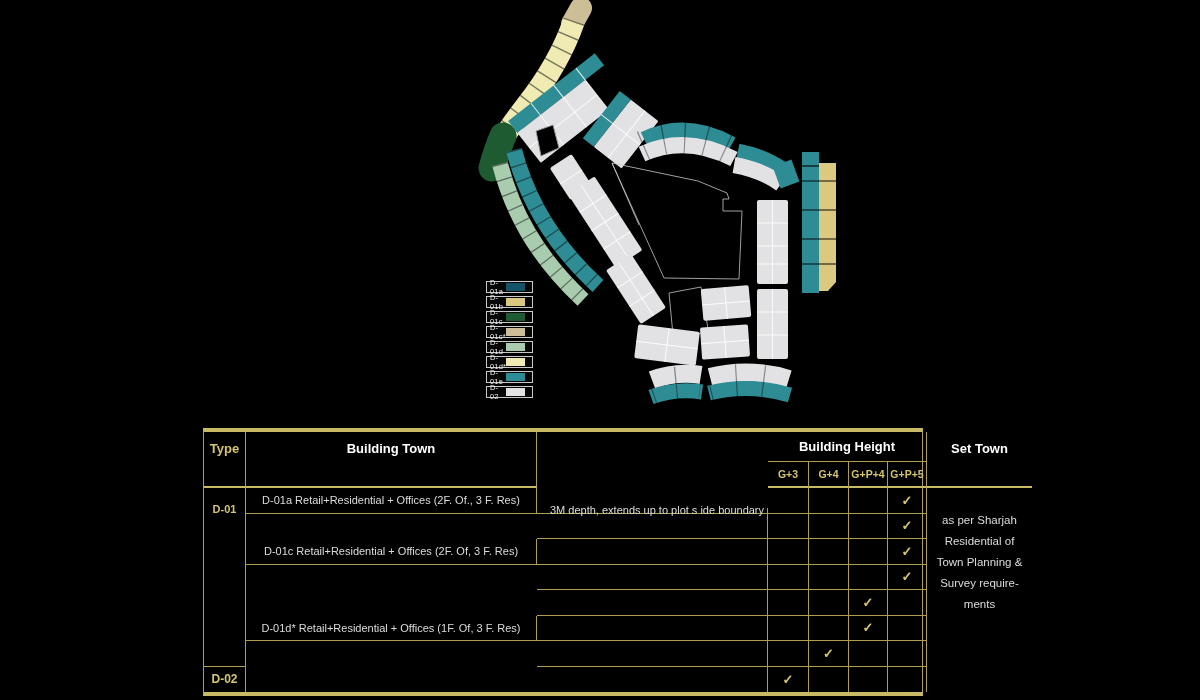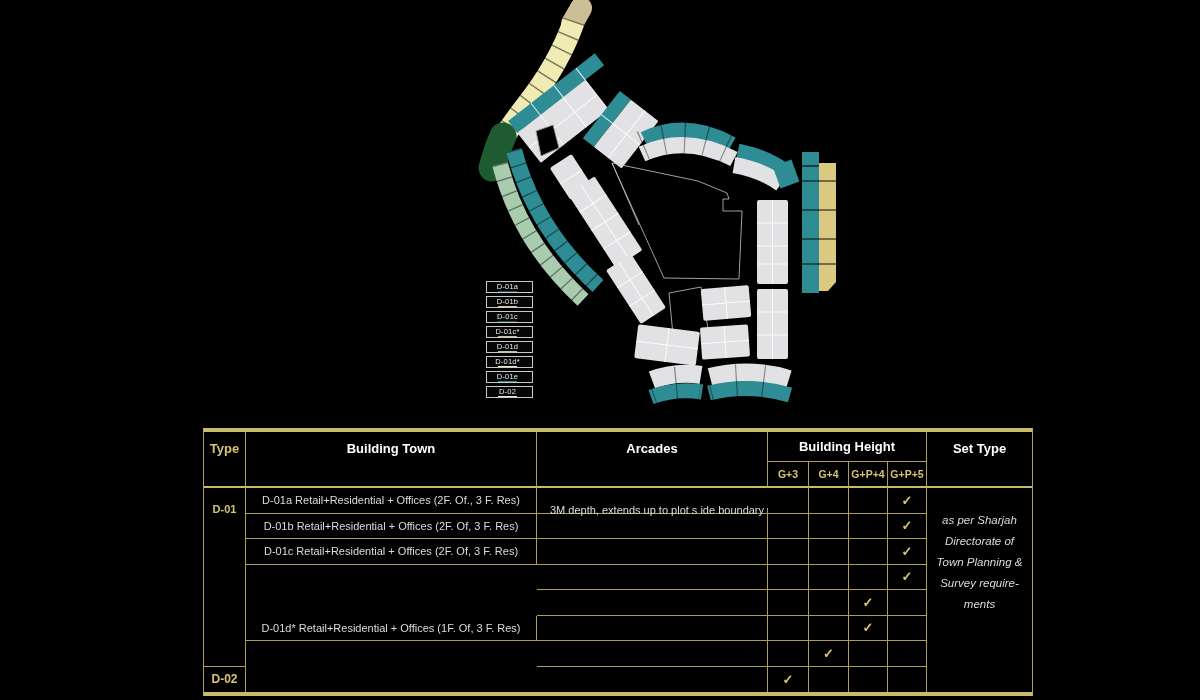--- a/index.html
+++ b/index.html
@@ -3,25 +3,25 @@
 <meta charset="utf-8">
 <style>
   html,body{margin:0;padding:0;background:#000;}
   .stage{position:relative;width:1200px;height:700px;background:#000;overflow:hidden;
          font-family:"Liberation Sans",sans-serif;}
   
   .siteplan{position:absolute;left:440px;top:0;width:420px;height:420px;}
   
   .legend{position:absolute;left:486px;top:281px;z-index:5;}
   .legend-item{display:flex;align-items:center;width:47px;height:12px;margin-bottom:3px;
-               border:1px solid #c9c9c9;background:#060606;padding:0 7px 0 3px;box-sizing:border-box;flex-direction:column;}
+               border:1px solid #c9c9c9;background:#060606;padding:0 7px 0 3px;box-sizing:border-box;}
   .legend-label{flex:1;font-size:7.5px;color:#ececec;letter-spacing:.2px;}
   .legend-swatch{width:19px;height:8px;display:inline-block;}
   
-  .ztable{position:absolute;left:203px;top:428px;width:830px;box-sizing:border-box;
+  .ztable{position:absolute;left:203px;top:428px;width:720px;box-sizing:border-box;
           display:grid;
           grid-template-columns:42px 291px 231px 41px 40px 39px 39px 105px;
           grid-template-rows:30px 26px repeat(8,25.5px);
           border:1px solid var(--gold-line);
           border-top:4px solid var(--gold-bar);
           border-bottom:4px solid var(--gold-bar);
           background:#000;}
   .hd{display:flex;align-items:flex-start;justify-content:center;padding-top:9px;
       font-size:13px;font-weight:bold;color:var(--header-text);
       border-right:1px solid var(--gold-line);border-bottom:2px solid var(--gold-bar);
@@ -44,21 +44,21 @@
   .cell.hc{font-size:13px;font-weight:bold;color:var(--gold-text);}
   .typecell{grid-column:1;grid-row:3/span 7;display:flex;justify-content:center;
             align-items:flex-start;padding-top:15px;font-size:11px;font-weight:bold;
             color:var(--gold-text);border-right:1px solid var(--gold-line);
             border-bottom:1px solid var(--gold-line);box-sizing:border-box;}
   .typecell2{grid-column:1;grid-row:10;display:flex;justify-content:center;align-items:center;
              font-size:12px;font-weight:bold;color:var(--gold-text);
              border-right:1px solid var(--gold-line);box-sizing:border-box;}
   .setback{grid-column:8;grid-row:3/span 8;display:block;text-align:center;
            padding-top:22px;font-size:11.5px;line-height:21px;color:var(--row-text);
-           box-sizing:border-box;font-style:italic;}
+           box-sizing:border-box;}
 </style>
 </head>
 <body>
 
 <div class="stage">
 
   <svg class="siteplan" viewBox="0 0 420 420">
 
     <path d="M141,8 L132,24" fill="none" stroke-width="22" stroke-linecap="round" stroke="#CCBF97"></path>
 
@@ -228,46 +228,44 @@
       </div>
       <div class="legend-item">
         <span class="legend-label">D-02</span>
         <span class="legend-swatch" style="background: rgb(226, 226, 228);"></span>
       </div>
     </div>
 
   <div class="ztable">
     <div class="hd gold c1">Type</div>
     <div class="hd c2">Building Town</div>
-    <div class="hd c3">Arcades</div>
     <div class="hd bh">Building Height</div>
-    <div class="hd c8">Set Type</div>
+    <div class="hd c8">Set Town</div>
     <div class="sub s1">G+3</div>
     <div class="sub s2">G+4</div>
     <div class="sub s3">G+P+4</div>
     <div class="sub s4">G+P+5</div>
 
     <div class="typecell">D-01</div>
     <div class="typecell2">D-02</div>
 
     <div class="setback">
       <div>as per Sharjah</div>
-      <div>Directorate of</div>
+      <div>Residential of</div>
       <div>Town Planning &amp;</div>
       <div>Survey require-</div>
       <div>ments</div>
     </div>
 
   <div class="cell bt" style="grid-area: 3 / 2;">D-01a Retail+Residential + Offices (2F. Of., 3 F. Res)</div>
       <div class="cell ar" style="grid-area: 3 / 3; margin-top: 20px;">3M depth, extends up to plot s ide boundary</div>
       <div class="cell hc" style="grid-area: 3 / 4;"></div>
       <div class="cell hc" style="grid-area: 3 / 5;"></div>
       <div class="cell hc" style="grid-area: 3 / 6;"></div>
       <div class="cell hc" style="grid-area: 3 / 7;">✓</div>
-      <div class="cell bt" style="grid-area: 4 / 2;">D-01b Retail+Residential + Offices (2F. Of, 3 F. Res)</div>
       <div class="cell ar" style="grid-area: 4 / 3;"></div>
       <div class="cell hc" style="grid-area: 4 / 4;"></div>
       <div class="cell hc" style="grid-area: 4 / 5;"></div>
       <div class="cell hc" style="grid-area: 4 / 6;"></div>
       <div class="cell hc" style="grid-area: 4 / 7;">✓</div>
       <div class="cell bt" style="grid-area: 5 / 2;">D-01c Retail+Residential + Offices (2F. Of, 3 F. Res)</div>
       <div class="cell ar" style="grid-area: 5 / 3;"></div>
       <div class="cell hc" style="grid-area: 5 / 4;"></div>
       <div class="cell hc" style="grid-area: 5 / 5;"></div>
       <div class="cell hc" style="grid-area: 5 / 6;"></div>

